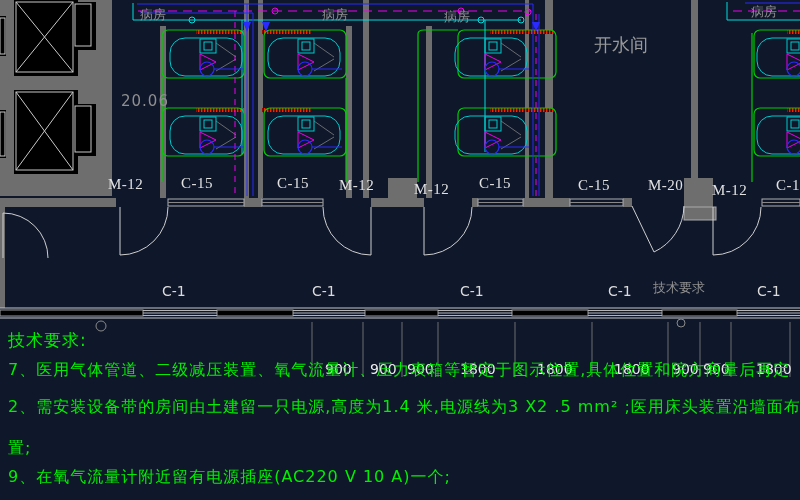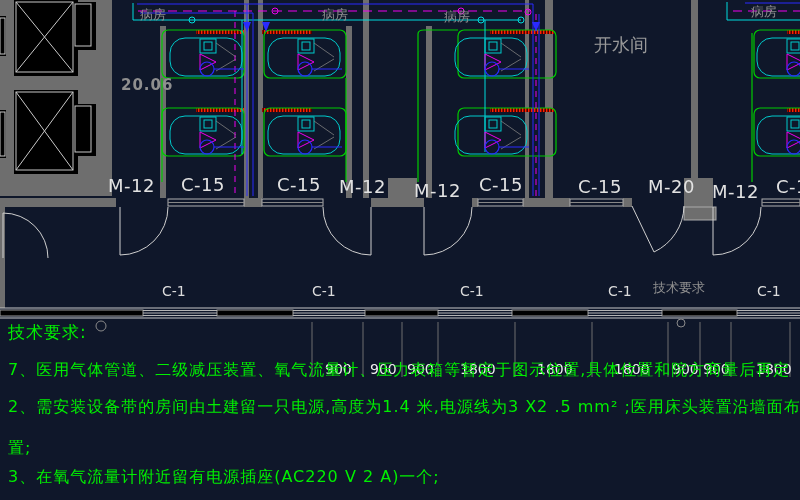--- a/index.html
+++ b/index.html
@@ -4,21 +4,21 @@
 <style>
   html,body{margin:0;padding:0;background:#000;}
   #canvas{position:relative;width:800px;height:500px;background:#0f172a;overflow:hidden;
           font-family:"DejaVu Sans",sans-serif;text-align:center;}
   #plan-svg{position:absolute;left:0;top:0;}
   #plan-labels{position:absolute;left:0;top:0;width:800px;height:380px;}
   .pl{position:absolute;white-space:nowrap;line-height:1;font-family:"DejaVu Sans",sans-serif;}
   .g{color:#8f8f8f;font-size:13px;}
   .g2{color:#9a9a9a;font-size:18px;}
   .m{color:#8f8f8f;font-size:15px;letter-spacing:1px;}
-  .w{color:#e2e2e2;font-size:18px;letter-spacing:0.5px;}
+  .w{color:#e2e2e2;font-size:15px;letter-spacing:0.5px;font-family:Liberation Serif, serif;}
   .c{color:#dcdcdc;font-size:14px;}
   .d{color:#ededed;font-size:14px;}
   .note{position:absolute;left:8px;color:#00ef00;font-size:16px;letter-spacing:1px;
         white-space:nowrap;line-height:1.2;}
   .note-heading{font-size:17px;}
 </style>
 </head>
 <body>
 
 <div id="canvas">
@@ -230,21 +230,21 @@
   <circle cx="681" cy="323" r="4" fill="none" stroke="#8a8a8a"></circle>
 </svg>
 
 <div id="plan-labels">
       <span class="pl g" style="left: 140px; top: 8px;">病房</span>
       <span class="pl g" style="left: 322px; top: 8px;">病房</span>
       <span class="pl g" style="left: 444px; top: 10px;">病房</span>
       <span class="pl g" style="left: 751px; top: 5px;">病房</span>
       <span class="pl g2" style="left: 594px; top: 36px;">开水间</span>
       <span class="pl g" style="left: 653px; top: 281px;">技术要求</span>
-      <span class="pl m" style="left: 121px; top: 78px; font-weight: bold;">20.06</span>
+      <span class="pl m" style="left: 121px; top: 94px;">20.06</span>
       <span class="pl w" style="left: 108px; top: 177px;">M-12</span>
       <span class="pl w" style="left: 181px; top: 176px;">C-15</span>
       <span class="pl w" style="left: 277px; top: 176px;">C-15</span>
       <span class="pl w" style="left: 339px; top: 178px;">M-12</span>
       <span class="pl w" style="left: 414px; top: 182px;">M-12</span>
       <span class="pl w" style="left: 479px; top: 176px;">C-15</span>
       <span class="pl w" style="left: 578px; top: 178px;">C-15</span>
       <span class="pl w" style="left: 648px; top: 178px;">M-20</span>
       <span class="pl w" style="left: 712px; top: 183px;">M-12</span>
       <span class="pl w" style="left: 776px; top: 178px;">C-15</span>
@@ -258,20 +258,20 @@
       <span class="pl d" style="left: 407px; top: 362px;">900</span>
       <span class="pl d" style="left: 460px; top: 362px;">1800</span>
       <span class="pl d" style="left: 537px; top: 362px;">1800</span>
       <span class="pl d" style="left: 614px; top: 362px;">1800</span>
       <span class="pl d" style="left: 672px; top: 362px;">900</span>
       <span class="pl d" style="left: 703px; top: 362px;">900</span>
       <span class="pl d" style="left: 756px; top: 362px;">1800</span>
     </div>
 
 <div>
-  <div class="note note-heading" style="top:322px">技术要求:</div>
+  <div class="note note-heading" style="top:330px">技术要求:</div>
   <div class="note" style="top:360px">7、医用气体管道、二级减压装置、氧气流量计、压力表箱等暂定于图示位置,具体位置和院方商量后再定</div>
   <div class="note" style="top:397px">2、需安装设备带的房间由土建留一只电源,高度为1.4 米,电源线为3 X2 .5 mm² ;医用床头装置沿墙面布</div>
   <div class="note" style="top:438px">置;</div>
-  <div class="note" style="top:467px">3、在氧气流量计附近留有电源插座(AC220 V 2 A)一个;</div>
+  <div class="note" style="top:467px">9、在氧气流量计附近留有电源插座(AC220 V 10 A)一个;</div>
 </div>
 
 </div>
 
 </body></html>

